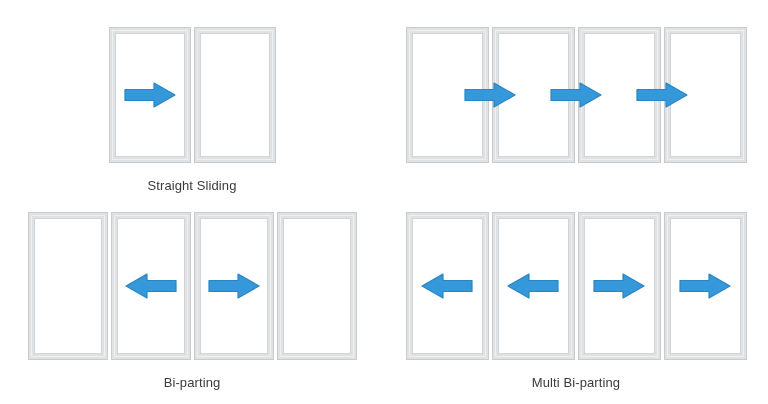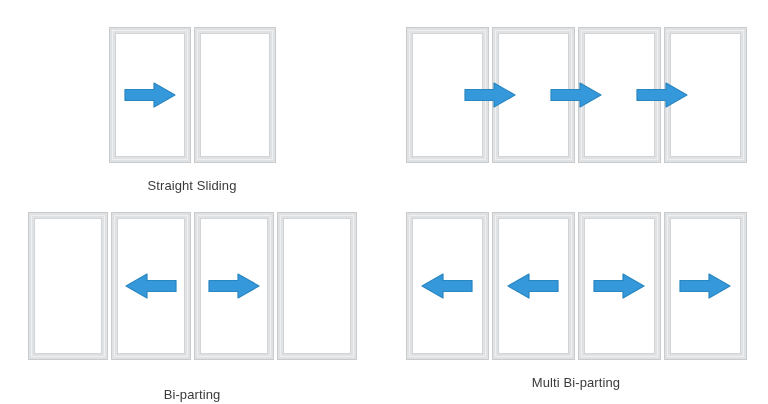--- a/index.html
+++ b/index.html
@@ -103,21 +103,21 @@
   }
 
   
   .cell-straight-sliding .door-assembly { margin-top: 27px; }
   .cell-straight-sliding .diagram-caption { margin-top: 16px; }
 
   .cell-telescopic-sliding .door-assembly { margin-top: 27px; }
   .cell-telescopic-sliding .diagram-caption { margin-top: 16px; }
 
   .cell-bi-parting .door-assembly { margin-top: 10px; }
-  .cell-bi-parting .diagram-caption { margin-top: 28px; }
+  .cell-bi-parting .diagram-caption { margin-top: 16px; }
 
   .cell-multi-bi-parting .door-assembly { margin-top: 10px; }
   .cell-multi-bi-parting .diagram-caption { margin-top: 16px; }
 </style>
 </head>
 <body>
 
 <div id="diagram-grid">
 
   <div class="diagram-cell cell-straight-sliding">

